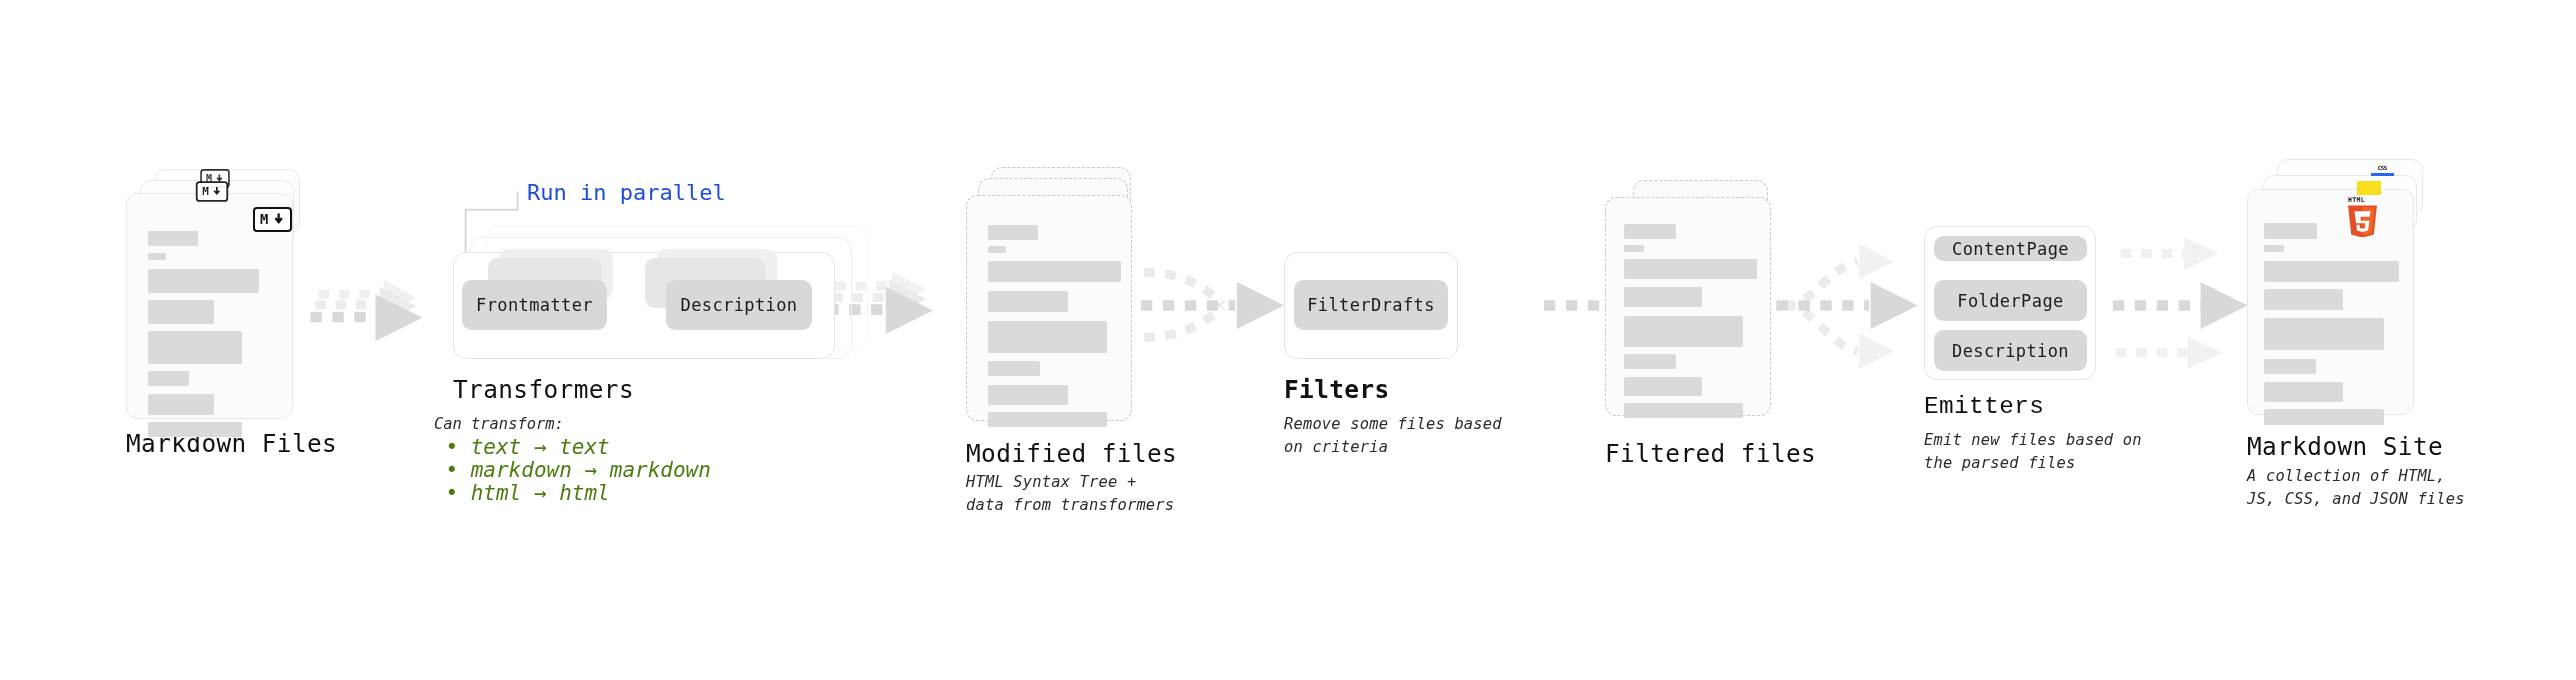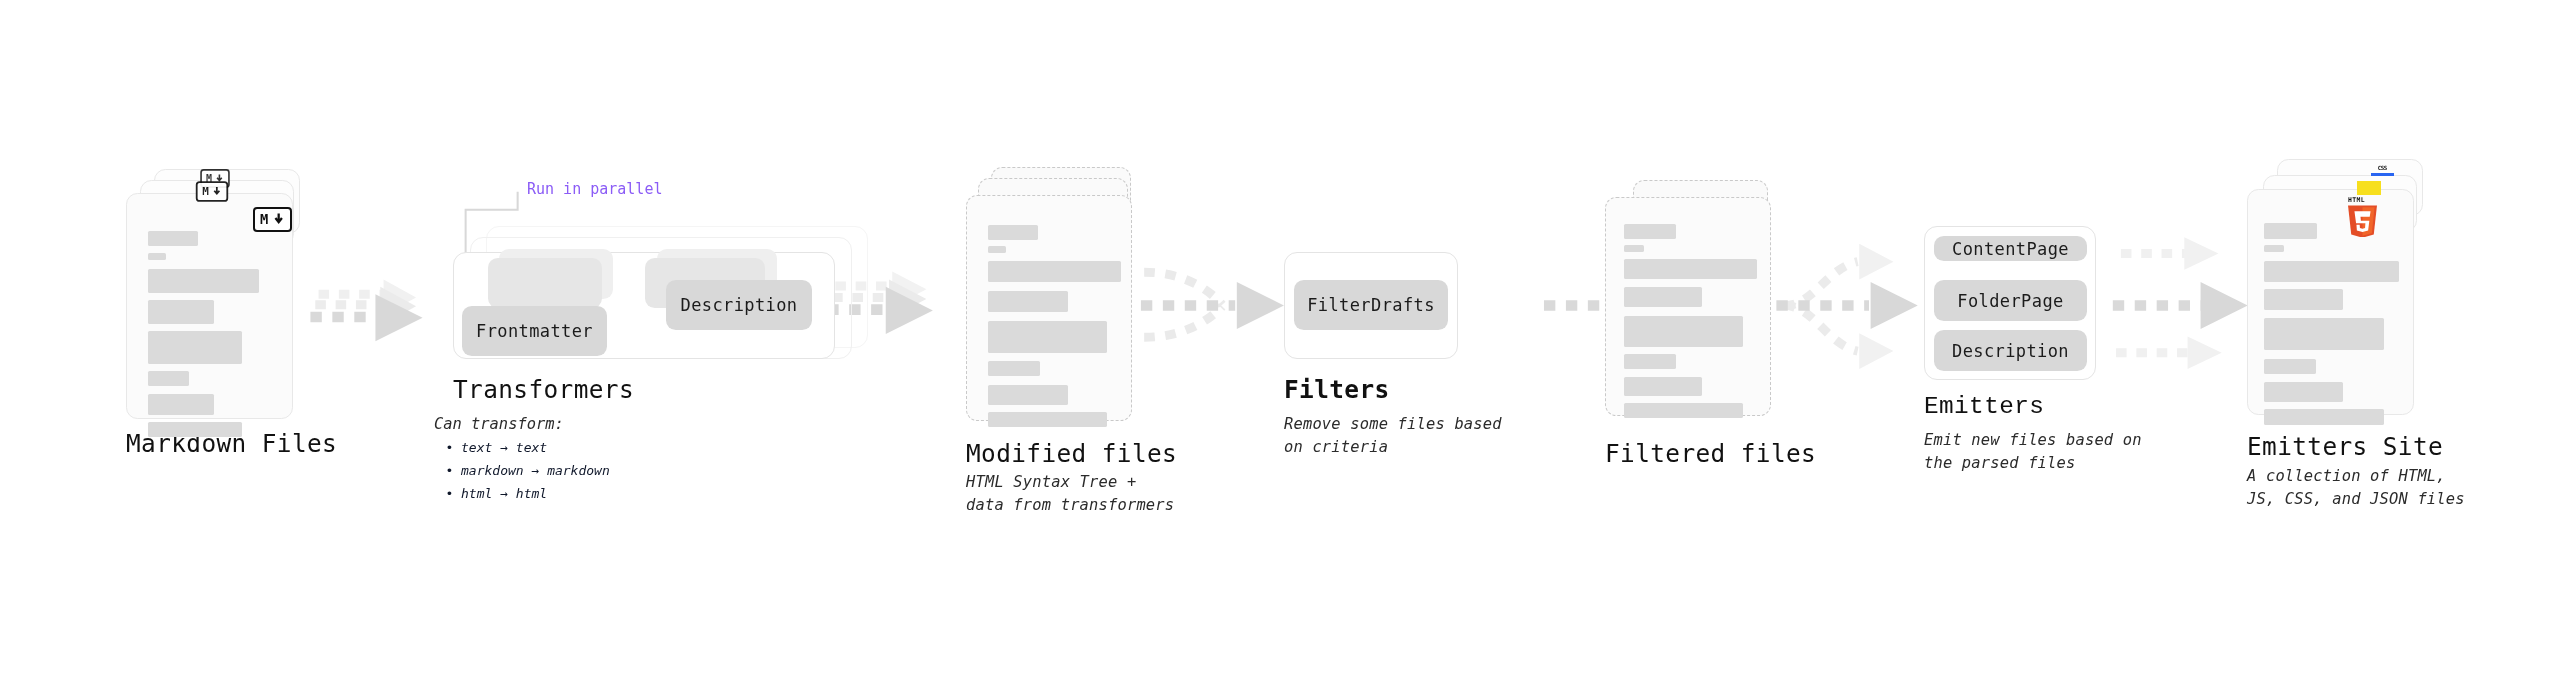--- a/index.html
+++ b/index.html
@@ -104,28 +104,28 @@
     position: absolute;
     font-size: 15.4px;
     line-height: 23px;
     color: #2b2b2b;
     white-space: pre;
     letter-spacing: 0.2px;
     font-style: italic;
   }
   .annotation {
     position: absolute;
-    font-size: 15px;
-    color: #8b5cf6;
+    font-size: 22px;
+    color: #1d4ed8;
     white-space: nowrap;
   }
 
   .bullet-list { position: absolute; }
   .bullet-list .lead { font-size: 15.4px; line-height: 23px; color: #2b2b2b; white-space: pre; }
-  .bullet-list .row  { font-size: 13px; line-height: 23px; color: #0f172a; white-space: pre; padding-left: 11.4px; }
+  .bullet-list .row  { font-size: 21px; line-height: 23px; color: #4d7c0f; white-space: pre; padding-left: 11.4px; }
 
   svg.overlay { position: absolute; top: 0; left: 0; width: 2576px; height: 681px; pointer-events: none; }
 </style>
 </head>
 <body>
 
 <div id="diagram">
 
   <svg class="overlay" viewBox="0 0 3170 838">
     <defs>
@@ -237,21 +237,21 @@
 
     <div class="group-box ghost2" style="left:486px; top:226px; width:382px; height:122px;"></div>
     <div class="group-box ghost" style="left:470px; top:237px; width:382px; height:122px;"></div>
     <div class="group-box" style="left:453px; top:252px; width:382px; height:107px;"></div>
 
     <div class="pill ghost2" style="left:499px; top:249px; width:114px; height:50px;"></div>
     <div class="pill ghost" style="left:488px; top:258px; width:114px; height:50px;"></div>
     <div class="pill ghost2" style="left:657px; top:249px; width:120px; height:50px;"></div>
     <div class="pill ghost" style="left:645px; top:258px; width:120px; height:50px;"></div>
 
-    <div class="pill" style="left:462px; top:280px; width:145px; height:50px;margin-top:26px;">
+    <div class="pill" style="left:462px; top:280px; width:145px; height:50px;">
       <span>Frontmatter</span>
     </div>
     <div class="pill" style="left:666px; top:280px; width:146px; height:50px;">
       <span>Description</span>
     </div>
 
     <div class="annotation" style="left:527px; top:180px;">Run in parallel</div>
 
     <div class="stage-title" style="left:453px; top:375px;">Transformers</div>
 
@@ -345,19 +345,19 @@
 
     <div class="html5-logo" style="left:2344px; top:195px;">
       <svg width="37" height="42" viewBox="0 0 46 52">
         <text x="5" y="9" font-family="DejaVu Sans Mono, monospace" font-size="8" font-weight="bold" fill="#111" letter-spacing="0.5">HTML</text>
         <path d="M5 13 L9 49 L23 53 L37 49 L41 13 Z" fill="#e44d26"></path>
         <path d="M23 15 L23 50.5 L34.6 47.3 L38 15 Z" fill="#f16529"></path>
         <path d="M13 20 H33 L32 27 H20.5 L21 32 H31.5 L30 44 L23 46 L16 44 L15.5 37 H19.5 L19.8 41 L23 42 L26.2 41 L26.6 35 H15 Z" fill="#ffffff"></path>
       </svg>
     </div>
 
-    <div class="stage-title" style="left:2247px; top:432px;">Emitters Site</div>
+    <div class="stage-title" style="left:2247px; top:432px;">Markdown Site</div>
     <div class="stage-desc" style="left:2247px; top:465px;">A collection of HTML,
 JS, CSS, and JSON files</div>
   </div>
 
 </div>
 
 
 </body></html>

